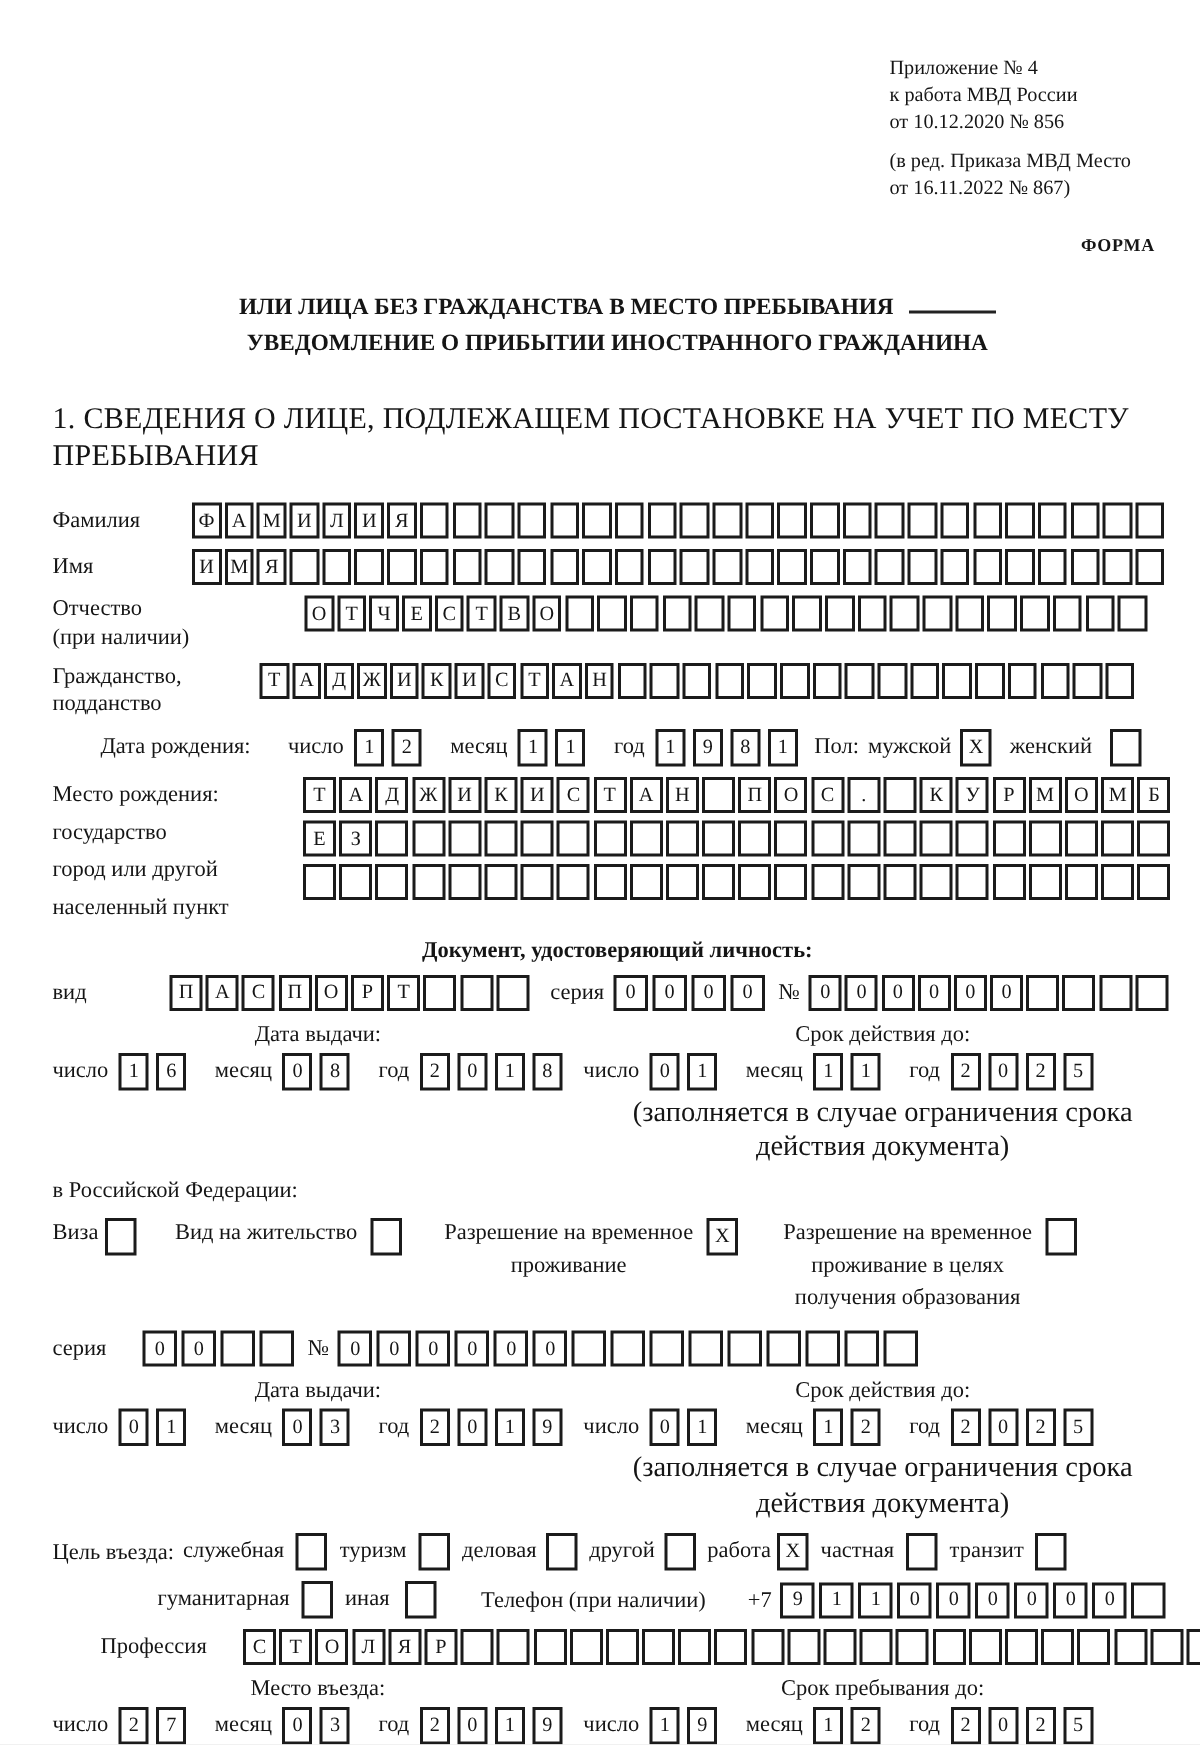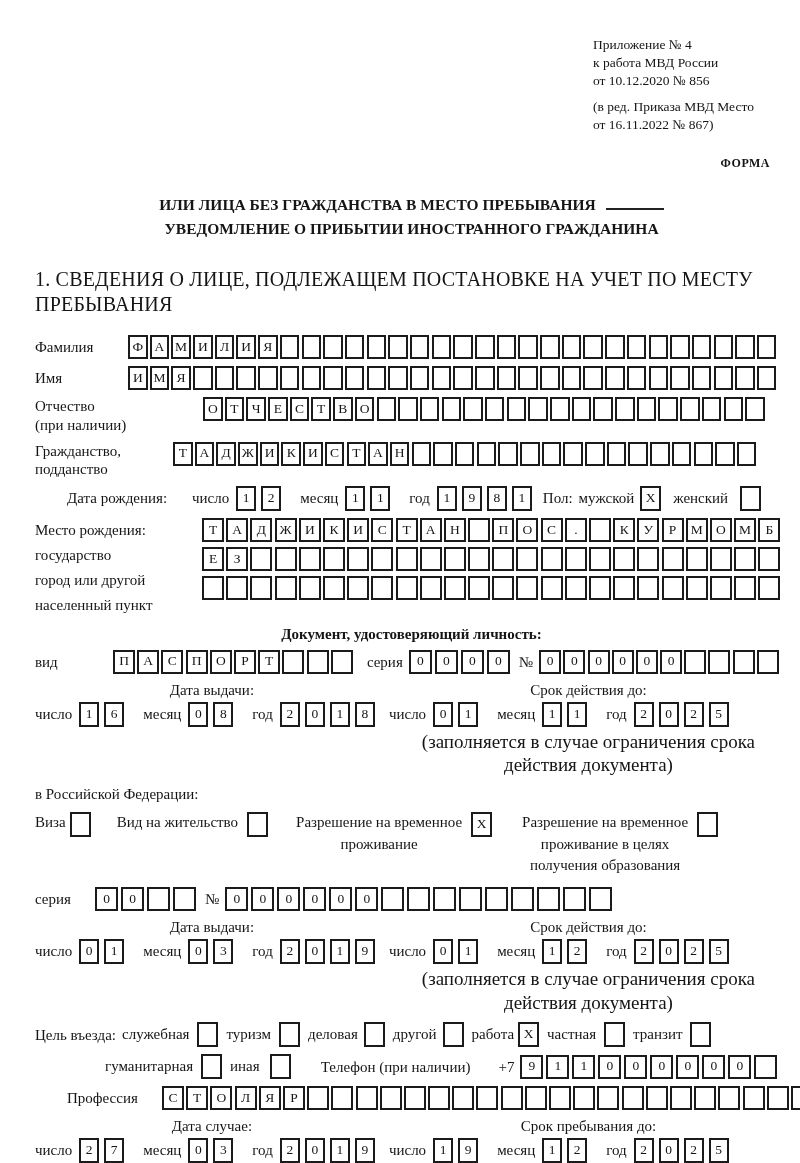--- a/index.html
+++ b/index.html
@@ -649,21 +649,21 @@
         <span class="cell"></span>
         <span class="cell"></span>
         <span class="cell"></span>
         <span class="cell"></span>
         <span class="cell"></span>
       </span>
   </div>
 
   <div class="date-row">
     <div class="date-col left">
-      <div class="dg-title">Дата случае:</div>
+      <div class="dg-title">Место въезда:</div>
       <div class="dg">
           <span class="dg-label">число</span>
           <span class="cells">
             <span class="cell">2</span>
             <span class="cell">7</span>
           </span>
           <span class="dg-label dg-gap">месяц</span>
           <span class="cells">
             <span class="cell">0</span>
             <span class="cell">3</span>

